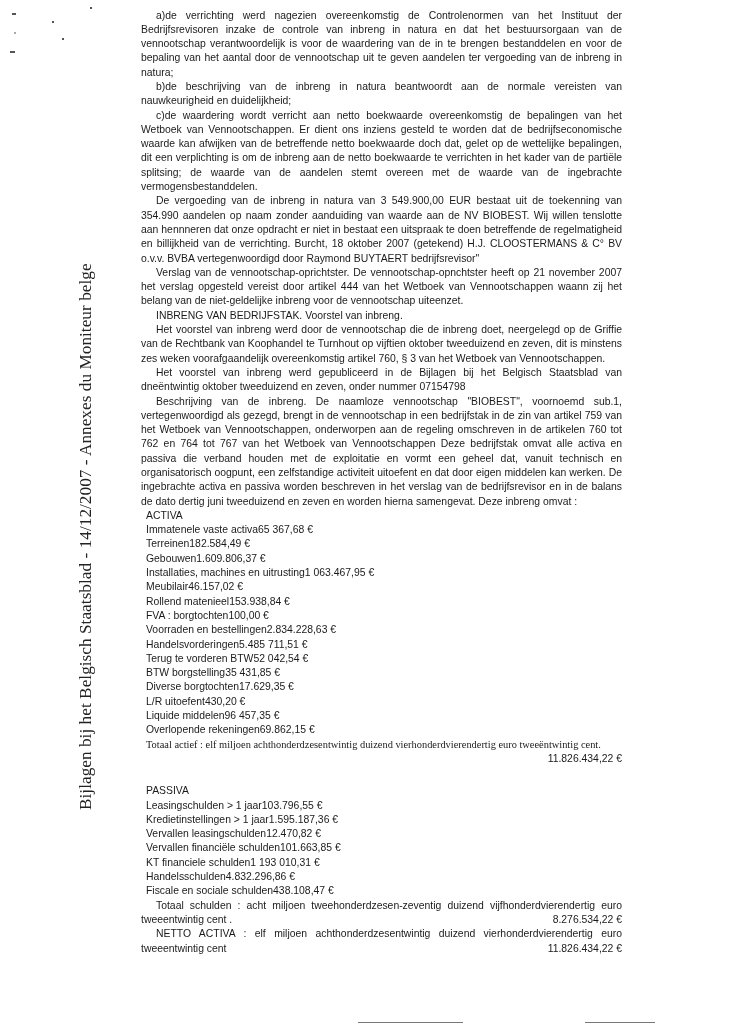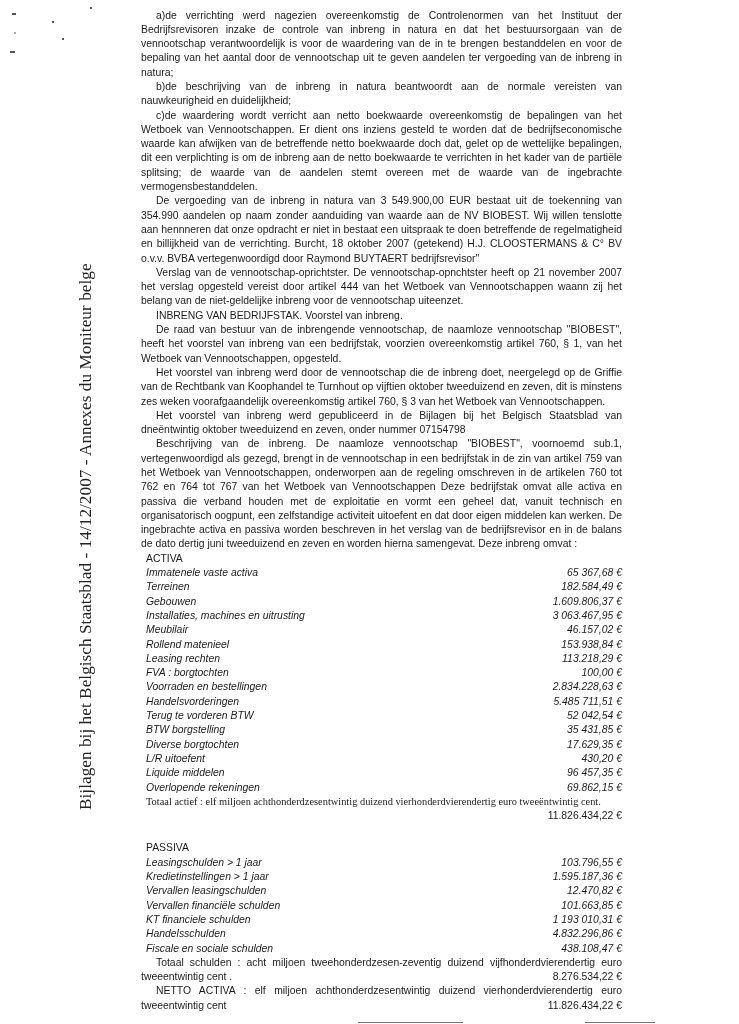--- a/index.html
+++ b/index.html
@@ -15,21 +15,21 @@
     font-family: "Liberation Serif", serif; font-size: 17.2px; color: #222;
     letter-spacing: 0.05px;
   }
   .page {
     position: absolute; left: 141px; top: 8.5px; width: 481px;
     font-size: 10.4px; line-height: 14.3px;
   }
   .page p { margin: 0; text-align: justify; text-indent: 15px; }
   .page p.noind { text-indent: 0; font-family: Liberation Serif, serif; }
   .section-head { padding-left: 5px; }
-  .row { display: flex; justify-content: space-between; padding-left: 5px; height: 14.3px; font-style: italic; }
+  .row { display: flex; padding-left: 5px; height: 14.3px; }
   .row .amt { text-align: right; }
   .total-amount { text-align: right; }
   .bottom-line { position: absolute; height: 1px; background: #777; top: 1022px; }
 </style>
 </head>
 <body>
 
 <div class="margin-mark" style="left:12px;top:13px;"></div>
 <div class="margin-mark" style="left:52px;top:21px;width:2px;"></div>
 <div class="margin-mark" style="left:14px;top:32px;width:2px;background:#aaa;"></div>
@@ -40,21 +40,20 @@
 <div class="vertical-banner">Bijlagen bij het Belgisch Staatsblad - 14/12/2007 - Annexes du Moniteur belge</div>
 
 <div class="page">
   <div>
     <p>a)de verrichting werd nagezien overeenkomstig de Controlenormen van het Instituut der Bedrijfsrevisoren inzake de controle van inbreng in natura en dat het bestuursorgaan van de vennootschap verantwoordelijk is voor de waardering van de in te brengen bestanddelen en voor de bepaling van het aantal door de vennootschap uit te geven aandelen ter vergoeding van de inbreng in natura;</p>
     <p>b)de beschrijving van de inbreng in natura beantwoordt aan de normale vereisten van nauwkeurigheid en duidelijkheid;</p>
     <p>c)de waardering wordt verricht aan netto boekwaarde overeenkomstig de bepalingen van het Wetboek van Vennootschappen. Er dient ons inziens gesteld te worden dat de bedrijfseconomische waarde kan afwijken van de betreffende netto boekwaarde doch dat, gelet op de wettelijke bepalingen, dit een verplichting is om de inbreng aan de netto boekwaarde te verrichten in het kader van de partiële splitsing; de waarde van de aandelen stemt overeen met de waarde van de ingebrachte vermogensbestanddelen.</p>
     <p>De vergoeding van de inbreng in natura van 3 549.900,00 EUR bestaat uit de toekenning van 354.990 aandelen op naam zonder aanduiding van waarde aan de NV BIOBEST. Wij willen tenslotte aan hennneren dat onze opdracht er niet in bestaat een uitspraak te doen betreffende de regelmatigheid en billijkheid van de verrichting. Burcht, 18 oktober 2007 (getekend) H.J. CLOOSTERMANS &amp; C° BV o.v.v. BVBA vertegenwoordigd door Raymond BUYTAERT bedrijfsrevisor"</p>
     <p>Verslag van de vennootschap-oprichtster.  De vennootschap-opnchtster heeft op 21 november 2007 het verslag opgesteld vereist door artikel 444 van het Wetboek van Vennootschappen waann zij het belang van de niet-geldelijke inbreng voor de vennootschap uiteenzet.</p>
     <p>INBRENG VAN BEDRIJFSTAK. Voorstel van inbreng.</p>
-    <p>De raad van bestuur van de inbrengende vennootschap, de naamloze vennootschap "BIOBEST", heeft het voorstel van inbreng van een bedrijfstak, voorzien overeenkomstig artikel 760, § 1, van het Wetboek van Vennootschappen, opgesteld.</p>
     <p>Het voorstel van inbreng werd door de vennootschap die de inbreng doet, neergelegd op de Griffie van de Rechtbank van Koophandel te Turnhout op vijftien oktober tweeduizend en zeven, dit is minstens zes weken voorafgaandelijk overeenkomstig artikel 760, § 3 van het Wetboek van Vennootschappen.</p>
     <p>Het voorstel van inbreng werd gepubliceerd in de Bijlagen bij het Belgisch Staatsblad van dneëntwintig oktober tweeduizend en zeven, onder nummer 07154798</p>
     <p>Beschrijving van de inbreng. De naamloze vennootschap "BIOBEST", voornoemd sub.1, vertegenwoordigd als gezegd, brengt in de vennootschap in een bedrijfstak in de zin van artikel 759 van het Wetboek van Vennootschappen, onderworpen aan de regeling omschreven in de artikelen 760 tot 762 en 764 tot 767 van het Wetboek van Vennootschappen  Deze bedrijfstak omvat alle activa en passiva die verband houden met de exploitatie  en vormt een geheel dat, vanuit technisch en organisatorisch oogpunt, een zelfstandige activiteit uitoefent en dat door eigen middelen kan werken. De ingebrachte activa en passiva worden beschreven in het verslag van de bedrijfsrevisor en in de balans de dato dertig juni tweeduizend en zeven en worden hierna samengevat. Deze inbreng omvat :</p>
   </div>
 
   <div class="section-head">ACTIVA</div>
   <div id="activa-rows">
       <div class="row">
         <span>Immatenele vaste activa</span>
         <span class="amt">65 367,68 €</span>
@@ -62,33 +61,29 @@
       <div class="row">
         <span>Terreinen</span>
         <span class="amt">182.584,49 €</span>
       </div>
       <div class="row">
         <span>Gebouwen</span>
         <span class="amt">1.609.806,37 €</span>
       </div>
       <div class="row">
         <span>Installaties, machines en uitrusting</span>
-        <span class="amt">3 063.467,95 €</span>
+        <span class="amt">1 063.467,95 €</span>
       </div>
       <div class="row">
         <span>Meubilair</span>
         <span class="amt">46.157,02 €</span>
       </div>
       <div class="row">
         <span>Rollend matenieel</span>
         <span class="amt">153.938,84 €</span>
-      </div>
-      <div class="row">
-        <span>Leasing rechten</span>
-        <span class="amt">113.218,29 €</span>
       </div>
       <div class="row">
         <span>FVA : borgtochten</span>
         <span class="amt">100,00 €</span>
       </div>
       <div class="row">
         <span>Voorraden en bestellingen</span>
         <span class="amt">2.834.228,63 €</span>
       </div>
       <div class="row">

